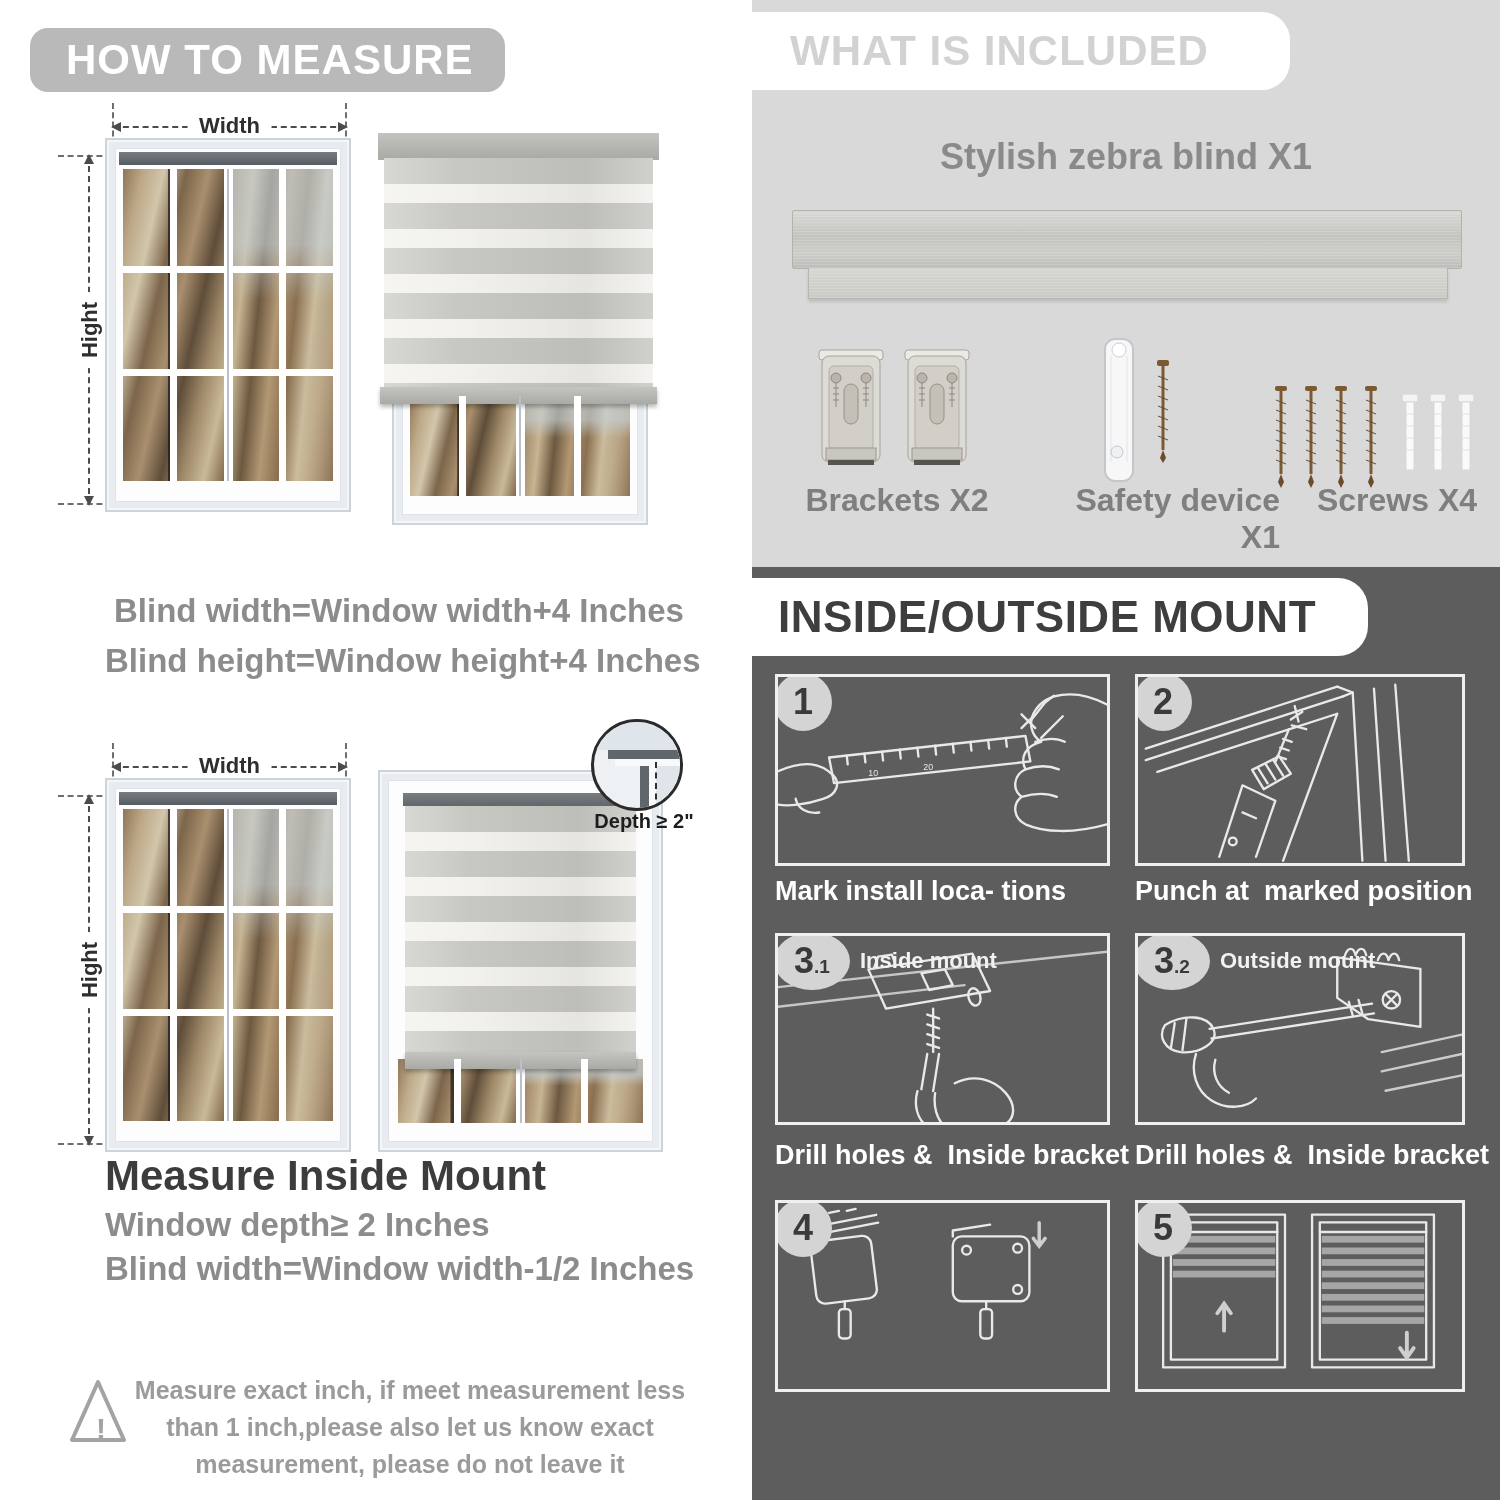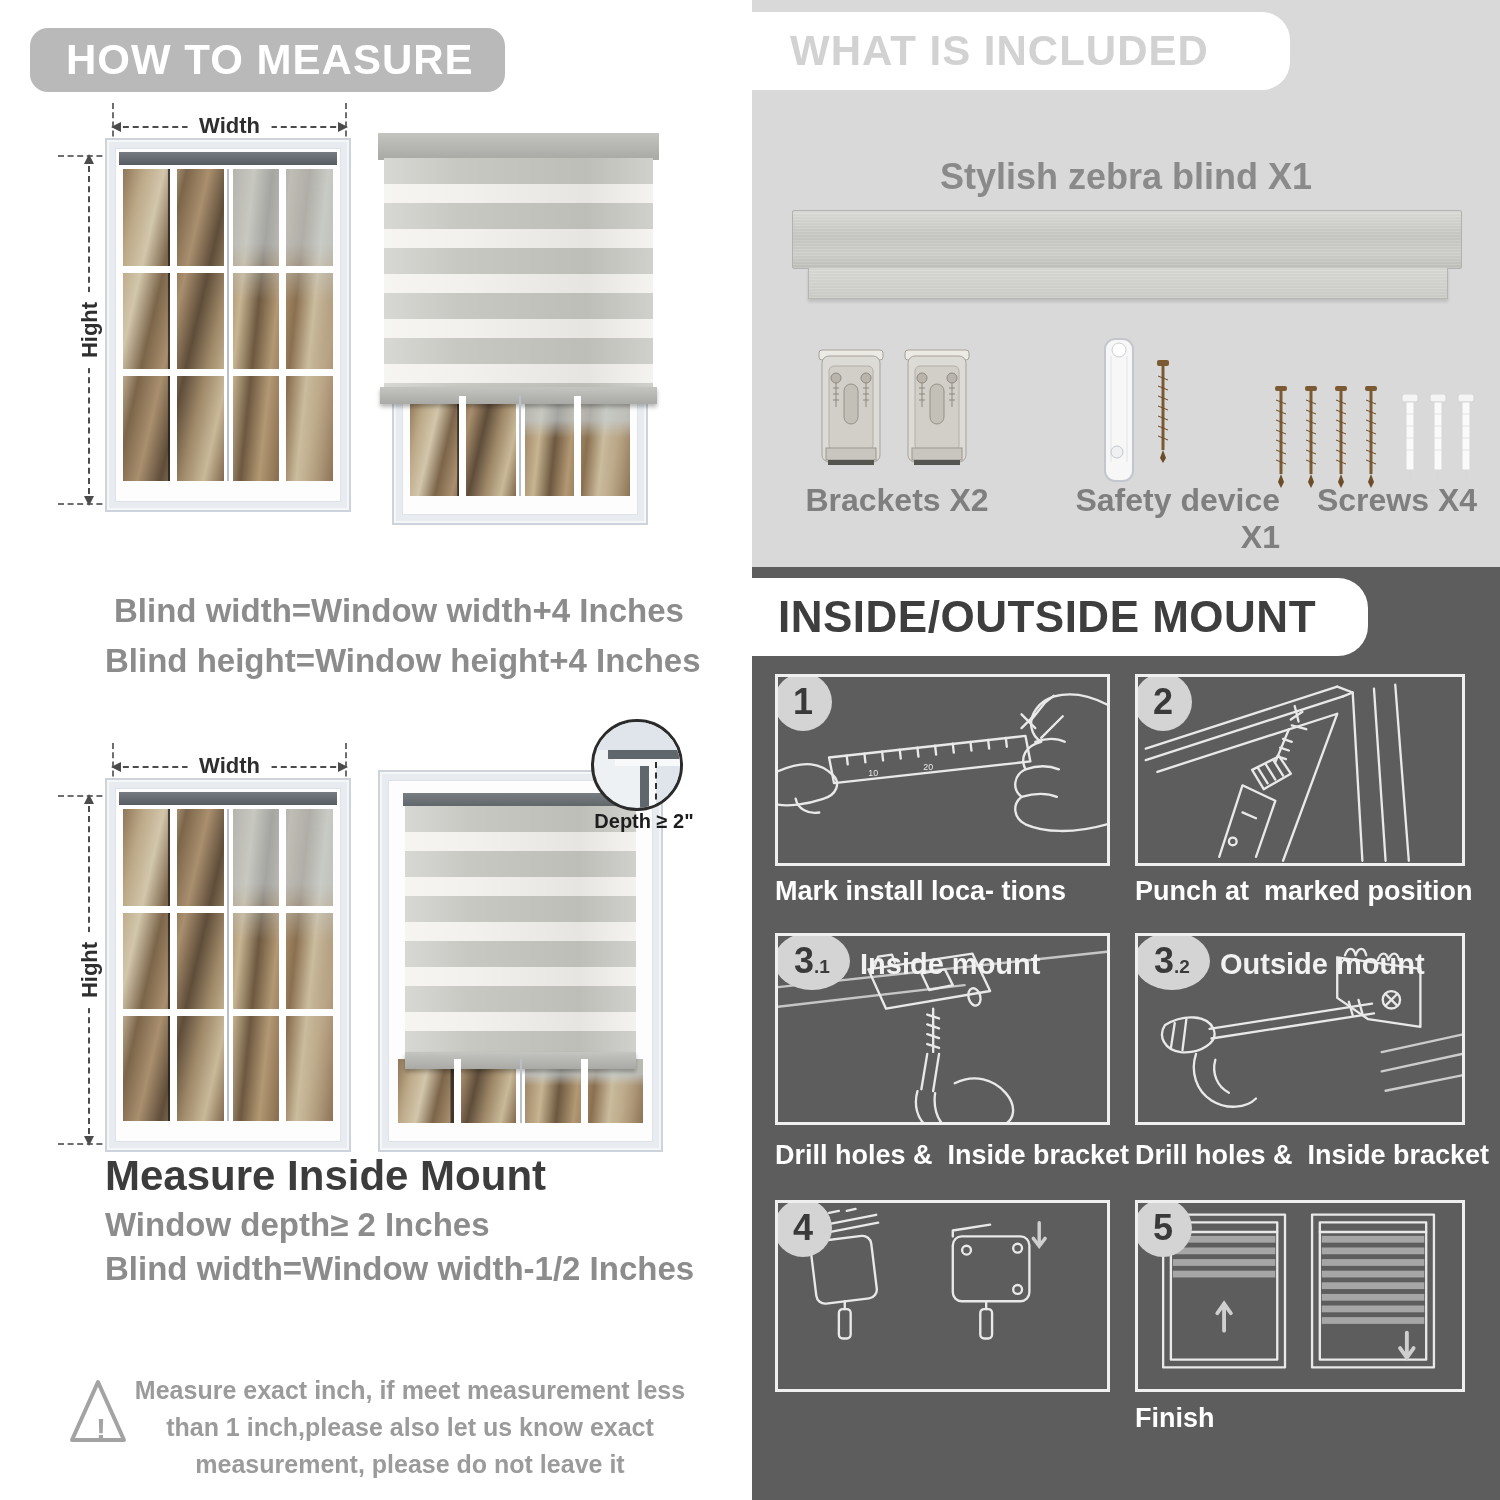--- a/index.html
+++ b/index.html
@@ -85,21 +85,21 @@
   .warn-text{position:absolute;left:130px;top:1372px;width:560px;font-size:25px;font-weight:bold;
       color:#9b9b9b;line-height:37px;text-align:center;}
   .warn-mark{position:absolute;left:96px;top:1412px;font-size:30px;font-weight:bold;color:#a3a3a3;}
 
   
   .right-top{position:absolute;left:752px;top:0;width:748px;height:567px;background:#d9d9d9;}
   .h2-box{position:absolute;left:0;top:12px;width:538px;height:78px;background:#ffffff;
       border-radius:0 28px 28px 0;color:#d2d2d2;font-size:42px;font-weight:bold;line-height:78px;
       padding-left:38px;letter-spacing:1px;box-sizing:border-box;}
   .stylish-label{position:absolute;left:0;top:136px;width:748px;text-align:center;
-      font-size:36px;font-weight:bold;color:#8a8a8a;margin-top:20px;}
+      font-size:36px;font-weight:bold;color:#8a8a8a;}
   .rail1{position:absolute;left:40px;top:210px;width:668px;height:57px;
       background:repeating-linear-gradient(0deg,rgba(255,255,255,.14) 0 1px,rgba(0,0,0,0) 1px 3px),
       linear-gradient(180deg,#d8d9d5,#c3c4c0 45%,#cccdc9 75%,#bcbdb9);
       border:1px solid #b2b3af;border-radius:2px;}
   .rail2{position:absolute;left:56px;top:268px;width:638px;height:30px;
       background:repeating-linear-gradient(0deg,rgba(255,255,255,.14) 0 1px,rgba(0,0,0,0) 1px 3px),
       linear-gradient(180deg,#d6d7d3,#c9cac6);
       border:1px solid #b5b6b2;border-top:none;box-shadow:0 3px 3px rgba(0,0,0,.12);}
   .item-label{position:absolute;top:482px;font-size:32px;font-weight:bold;color:#7f7f7f;text-align:center;}
 
@@ -109,21 +109,21 @@
       border-radius:0 30px 30px 0;color:#3e3e3e;font-size:44px;font-weight:bold;line-height:78px;
       padding-left:26px;letter-spacing:.5px;box-sizing:border-box;}
   .panel{position:absolute;width:335px;height:192px;border:3px solid #efefef;box-sizing:border-box;
       overflow:hidden;}
   .panel svg{position:absolute;inset:0;}
   .badge{position:absolute;left:-4px;top:-4px;width:58px;height:58px;border-radius:50%;
       background:#d4d4d4;color:#3a3a3a;font-size:36px;font-weight:bold;
       display:flex;align-items:center;justify-content:center;z-index:4;}
   .badge.wide{width:76px;height:58px;border-radius:50%;}
   .badge small{font-size:19px;font-weight:bold;margin-top:12px;}
-  .panel-title{position:absolute;left:82px;top:12px;font-size:29px;font-weight:bold;color:#f2f2f2;z-index:4;}
+  .panel-title{position:absolute;left:82px;top:12px;font-size:22px;font-weight:bold;color:#f2f2f2;z-index:4;}
   .caption{position:absolute;font-size:27px;font-weight:bold;color:#ffffff;white-space:pre-wrap;width:360px;}
 
   .lineart{stroke:#e9e9e9;stroke-width:2.4;fill:none;stroke-linecap:round;stroke-linejoin:round;}
 </style>
 </head>
 <body>
 
 <div class="page">
 
   <div class="h1-box">HOW TO MEASURE</div>
@@ -498,16 +498,15 @@
         </g>
         <g stroke="#cfcfcf" stroke-width="4" fill="none" stroke-linecap="round">
           <path d="M89,132 L89,106 M82,114 L89,104 L96,114"></path>
           <path d="M278,134 L278,158 M271,150 L278,160 L285,150"></path>
         </g>
       </svg>
       <div class="badge">
         <span>5</span>
       </div>
     </div>
-    <div class="caption" style="left:383px;top:836px;">Finish</div>
   </div>
 
 </div>
 
 </body></html>

